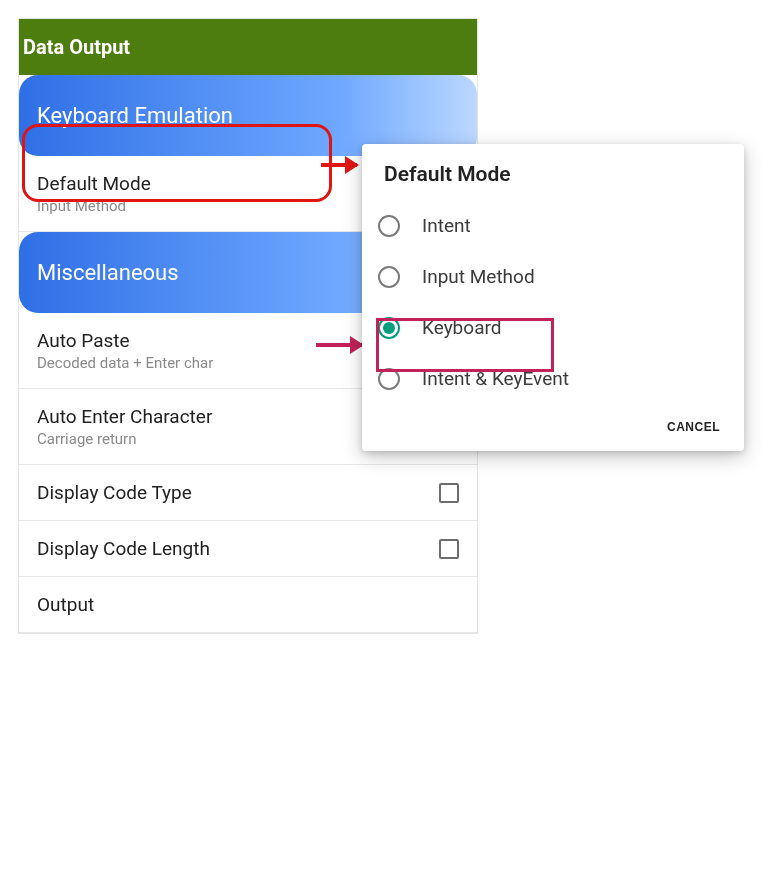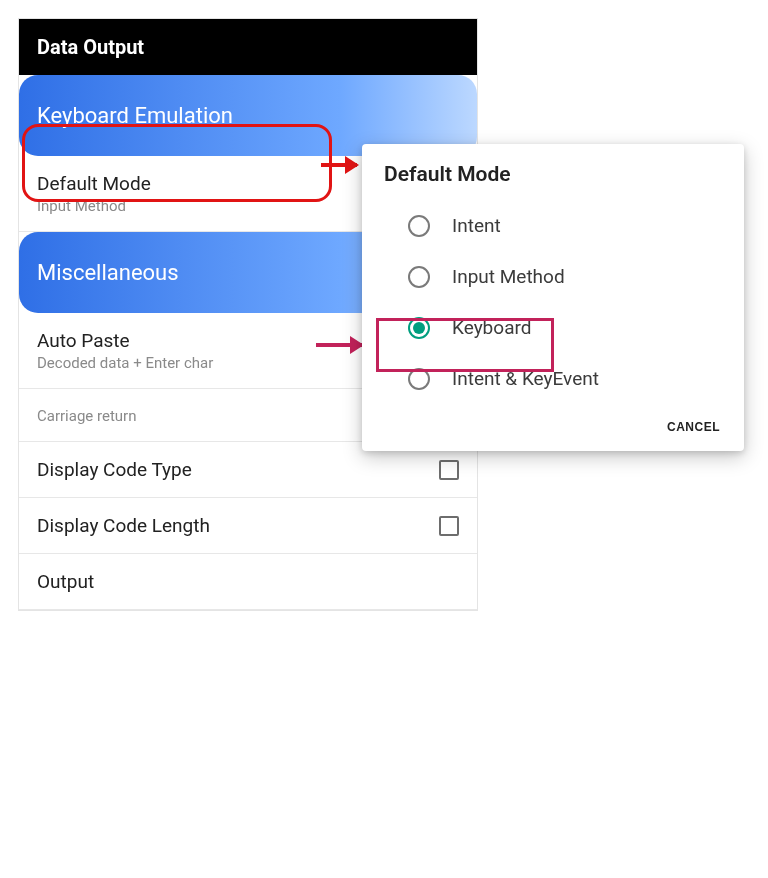--- a/index.html
+++ b/index.html
@@ -12,25 +12,25 @@
   }
   .phone-panel {
     position: absolute;
     left: 18px;
     top: 18px;
     width: 460px;
     border: 1px solid #e4e4e4;
     background: #fff;
   }
   .title-bar {
-    background: #000000;
+    background: #4d7c0f;
     color: #fff;
     font-weight: 700;
     font-size: 20px;
-    padding: 16px 18px;
+    padding: 16px 4px;
   }
   .section-header {
     color: #fff;
     font-size: 22px;
     padding: 28px 18px;
     background: linear-gradient(90deg, #2f6fe6 0%, #6ea8ff 70%, #bcd8ff 100%);
     border-radius: 19px;
   }
   .row {
     border-bottom: 1px solid #e7e7e7;
@@ -94,21 +94,21 @@
   .dialog-title {
     font-size: 21px;
     font-weight: 600;
     color: #222;
     padding: 0 22px 14px;
   }
   .option {
     display: flex;
     align-items: center;
     gap: 22px;
-    padding: 14px 46px;
+    padding: 14px 16px;
     font-size: 19px;
     color: #3b3b3b;
     position: relative;
   }
   .radio {
     width: 22px; height: 22px;
     border: 2.5px solid #7a7a7a;
     border-radius: 50%;
     display: inline-flex;
     align-items: center; justify-content: center;
@@ -164,20 +164,21 @@
 
   <div class="row">
     <div class="labels">
       <div class="primary">Auto Paste</div>
       <div class="secondary">Decoded data + Enter char</div>
     </div>
   </div>
 
   <div class="row">
     <div class="labels">
+      <div class="primary">Auto Enter Character</div>
       <div class="secondary">Carriage return</div>
     </div>
   </div>
 
   <div class="row">
     <div class="labels">
       <div class="primary">Display Code Type</div>
     </div>
     <span class="checkbox"></span>
   </div>

